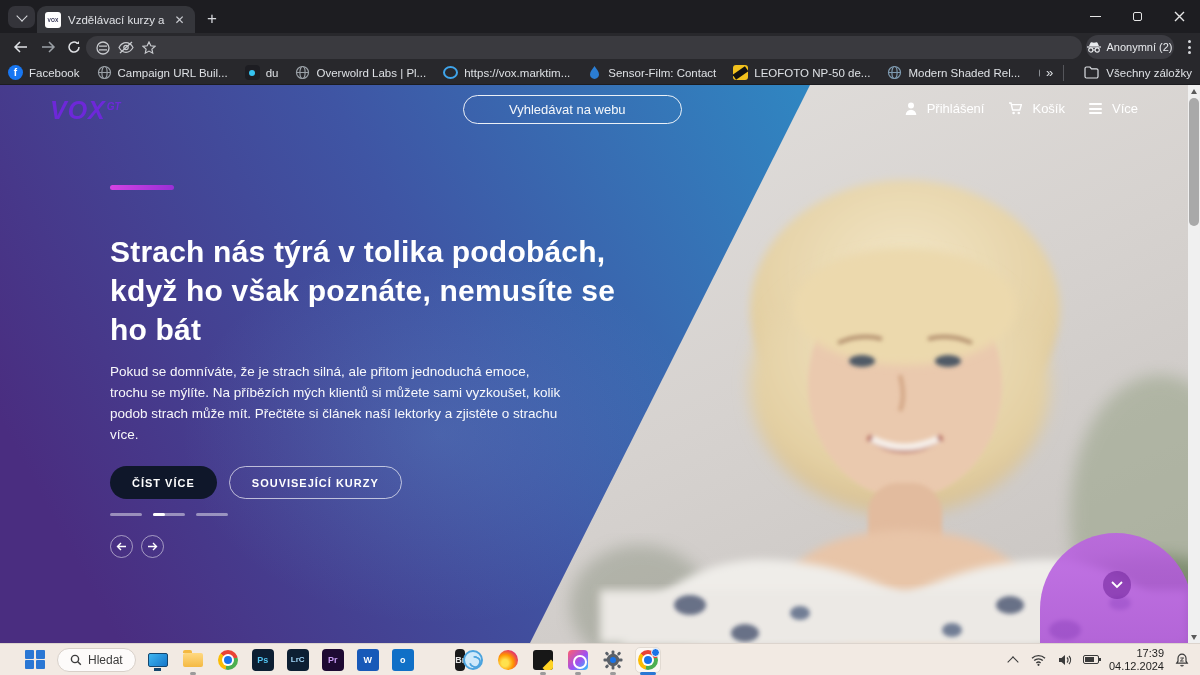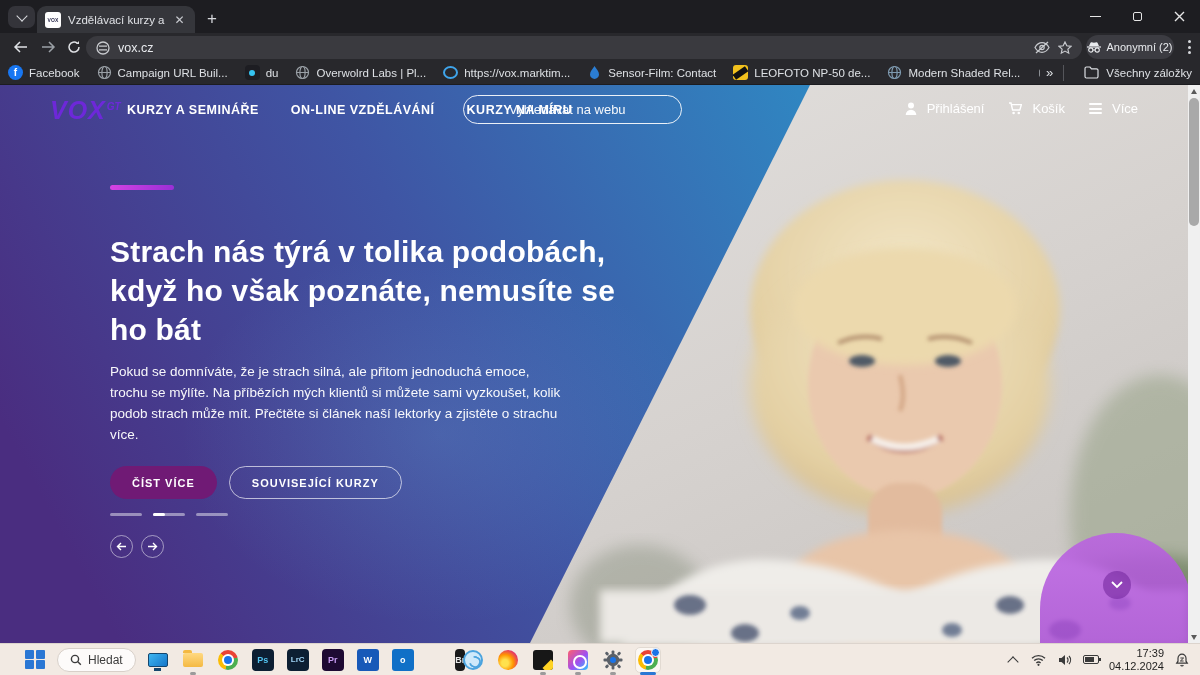--- a/index.html
+++ b/index.html
@@ -90,21 +90,21 @@
 
   .hero { position:absolute; left:110px; top:100px; width:530px; }
   .accentbar { width:64px; height:5px; border-radius:3px;
                background:linear-gradient(90deg,#d443e3,#9a2fd6); }
   .hero h1 { margin-top:42px; color:#fff; font-size:30px; line-height:39px; font-weight:bold;
              width:520px; letter-spacing:.2px; }
   .hero p { margin-top:12px; color:rgba(255,255,255,.96); font-size:13.5px; line-height:21px; width:458px; }
   .cta-row { margin-top:21px; display:flex; gap:12px; }
   .btn { height:33px; border-radius:17px; display:flex; align-items:center; justify-content:center;
          font-size:11px; font-weight:bold; letter-spacing:1px; color:#fff; padding:0 22px; }
-  .btn-primary { background:#701a75; }
+  .btn-primary { background:#0f172a; }
   .btn-ghost { border:1.4px solid rgba(255,255,255,.65); background:transparent; }
 
   .dots { position:absolute; left:110px; top:428px; display:flex; gap:11px; }
   .dash { width:32px; height:3px; border-radius:2px; background:rgba(255,255,255,.45); position:relative; }
   .dash.active::after { content:""; position:absolute; left:0; top:0; width:12px; height:3px;
                         border-radius:2px; background:#fff; }
   .arrows { position:absolute; left:110px; top:450px; display:flex; gap:8px; }
   .circ { width:23px; height:23px; border-radius:50%; border:1.3px solid rgba(255,255,255,.5);
           display:flex; align-items:center; justify-content:center; color:#fff; }
 
@@ -227,21 +227,20 @@
           <path d="M12 1v3h-3" fill="#dfe1e5"></path>
         </svg>
     </div>
     <div class="omnibox">
       <svg width="14" height="14" viewBox="0 0 14 14">
           <g stroke="#c8cace" stroke-width="1.3" fill="none">
             <circle cx="7" cy="7" r="6"></circle>
             <path d="M3 5.2h8M3 8.8h8"></path>
           </g>
         </svg>
-      <span class="url">vox.cz</span>
       <svg width="16" height="13" viewBox="0 0 16 13">
           <path d="M1 6.5C3 3 5.5 1.7 8 1.7S13 3 15 6.5C13 10 10.5 11.3 8 11.3S3 10 1 6.5z" fill="none" stroke="#c8cace" stroke-width="1.2"></path>
           <circle cx="8" cy="6.5" r="2.2" fill="none" stroke="#c8cace" stroke-width="1.2"></circle>
           <path d="M2 12L14 1" stroke="#c8cace" stroke-width="1.3"></path>
         </svg>
       <svg width="14" height="14" viewBox="0 0 14 14">
           <path d="M7 1l1.8 3.8 4.2.5-3.1 2.8.8 4.1L7 10.1 3.3 12.2l.8-4.1L1 5.3l4.2-.5z" fill="none" stroke="#c8cace" stroke-width="1.2"></path>
         </svg>
     </div>
     <div class="anon-chip">
@@ -395,25 +394,20 @@
         <ellipse cx="1065" cy="545" rx="16" ry="10" fill="#3c4a68"></ellipse>
         <ellipse cx="1120" cy="518" rx="11" ry="7" fill="#495a7a"></ellipse>
         <ellipse cx="952" cy="545" rx="10" ry="7" fill="#495a7a"></ellipse>
       </g>
     </svg>
 
     <div class="grad"></div>
 
     <div class="site-header">
       <div class="logo"><span>VOX</span><sup>GT</sup></div>
-      <nav class="mainnav">
-        <a href="#">KURZY A SEMINÁŘE</a>
-        <a href="#">ON-LINE VZDĚLÁVÁNÍ</a>
-        <a href="#">KURZY NA MÍRU</a>
-      </nav>
       <div class="sitesearch">
         <input type="text" placeholder="Vyhledávat na webu" style="">
         <svg class="mag" width="15" height="15" viewBox="0 0 15 15">
             <circle cx="6.2" cy="6.2" r="4.6" fill="none" stroke="#fff" stroke-width="1.8"></circle>
             <path d="M9.8 9.8l3.6 3.6" stroke="#fff" stroke-width="1.8"></path>
           </svg>
       </div>
       <div class="acct">
         <span class="item">
           <svg width="12" height="13" viewBox="0 0 12 13">

